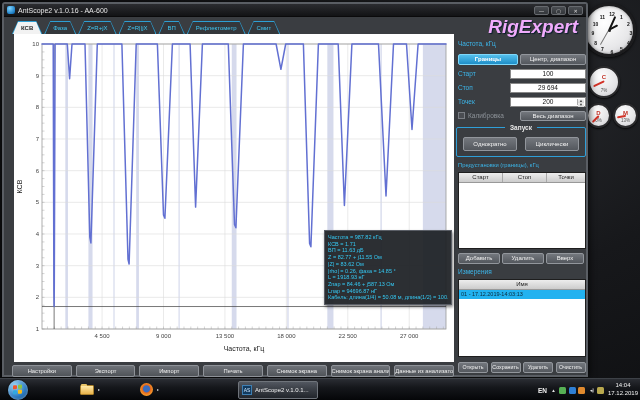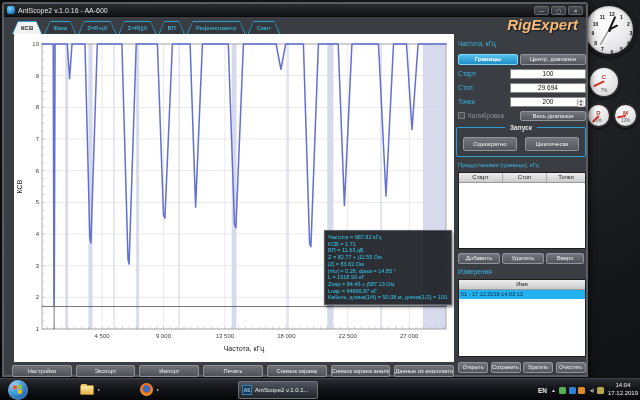--- a/index.html
+++ b/index.html
@@ -27,22 +27,22 @@
     background:radial-gradient(circle at 35% 30%, #7fd4ff 0%, #1f7fc6 70%, #0b4c82 100%);}
   .titletext{font-size:7px;color:#e6e6e6;flex:1;white-space:nowrap;}
   .winbtn{width:15px;height:9px;margin-left:2px;font-size:5px;line-height:8px;text-align:center;color:#ddd;
     background:linear-gradient(#4a4d52,#33363a);border:1px solid #66696e;border-radius:2px;}
   
   .tabbar{position:absolute;left:8px;top:15px;height:15px;display:flex;align-items:flex-end;gap:2px;}
   .tab{clip-path:polygon(6px 0%, calc(100% - 6px) 0%, 100% 100%, 0% 100%);background:#2d9fd4;padding:1px 1px 0 1px;height:13px;}
   .tab-in{clip-path:polygon(5px 0%, calc(100% - 5px) 0%, 100% 100%, 0% 100%);background:#34373b;color:#3ec6f2;
     font-size:6px;line-height:12px;height:12px;padding:0 8px;white-space:nowrap;}
   .tab.active .tab-in{background:#f2f2f2;color:#1c1c1c;font-weight:bold;}
-  .logo{position:absolute;right:8px;top:12px;font-size:15px;font-style:italic;font-weight:bold;letter-spacing:0;
-    color:#fdba74;text-shadow:1px 1px 1px #0a1c2a;}
+  .logo{position:absolute;right:8px;top:12px;font-size:19px;font-style:italic;font-weight:bold;letter-spacing:0;
+    color:#f0abfc;text-shadow:1px 1px 1px #0a1c2a;}
   
   .chart-area{position:absolute;left:10px;top:30px;width:440px;height:328px;background:#ffffff;}
   .tooltip{position:absolute;left:310px;top:196px;width:128px;padding:3px 3px;background:rgba(28,31,36,.93);
     border:1px solid #5a5e66;box-shadow:1px 2px 3px rgba(0,0,0,.5);}
   .tooltip div{font-size:5.5px;line-height:1.22;color:#35c9f4;white-space:nowrap;overflow:hidden;}
   svg text{font-family:"Liberation Sans",sans-serif;}
   
   .rpanel{position:absolute;left:452px;top:28px;width:132px;height:346px;}
   .cy{position:absolute;color:#3cb6ea;font-size:6.5px;white-space:nowrap;}
   .btn{position:absolute;background:linear-gradient(#73777d,#54585e);border:1px solid #92969c;border-radius:2px;

